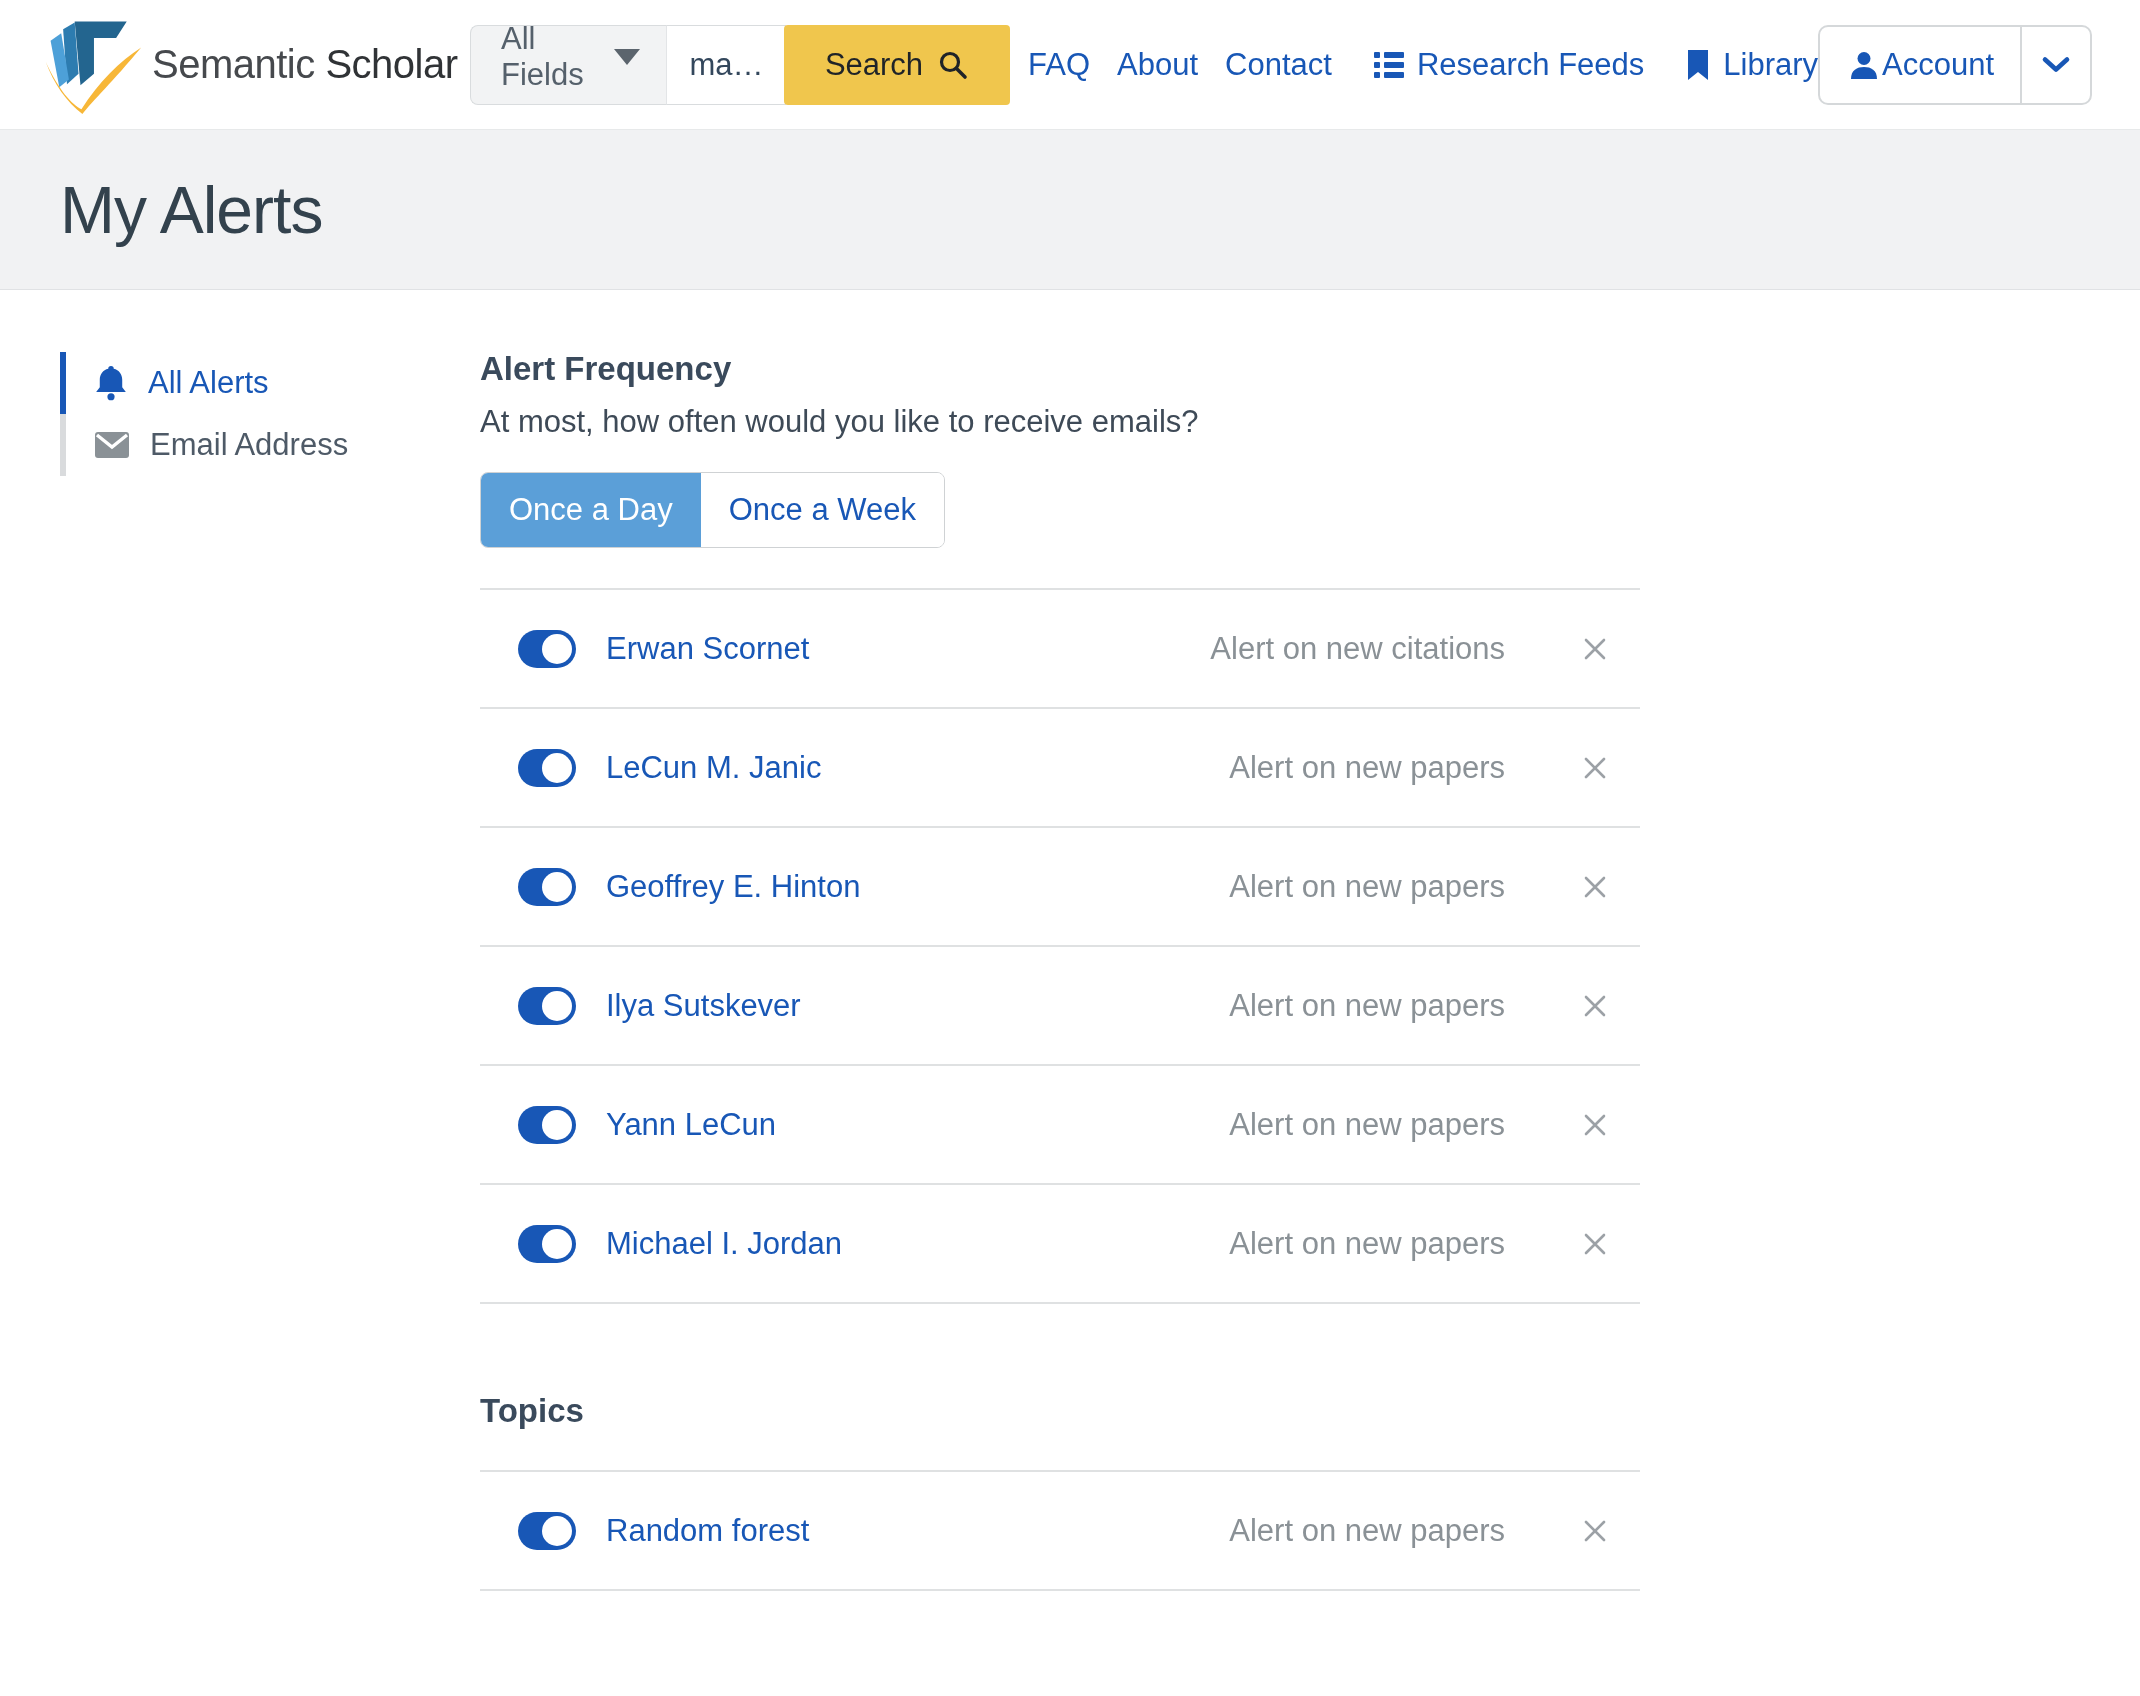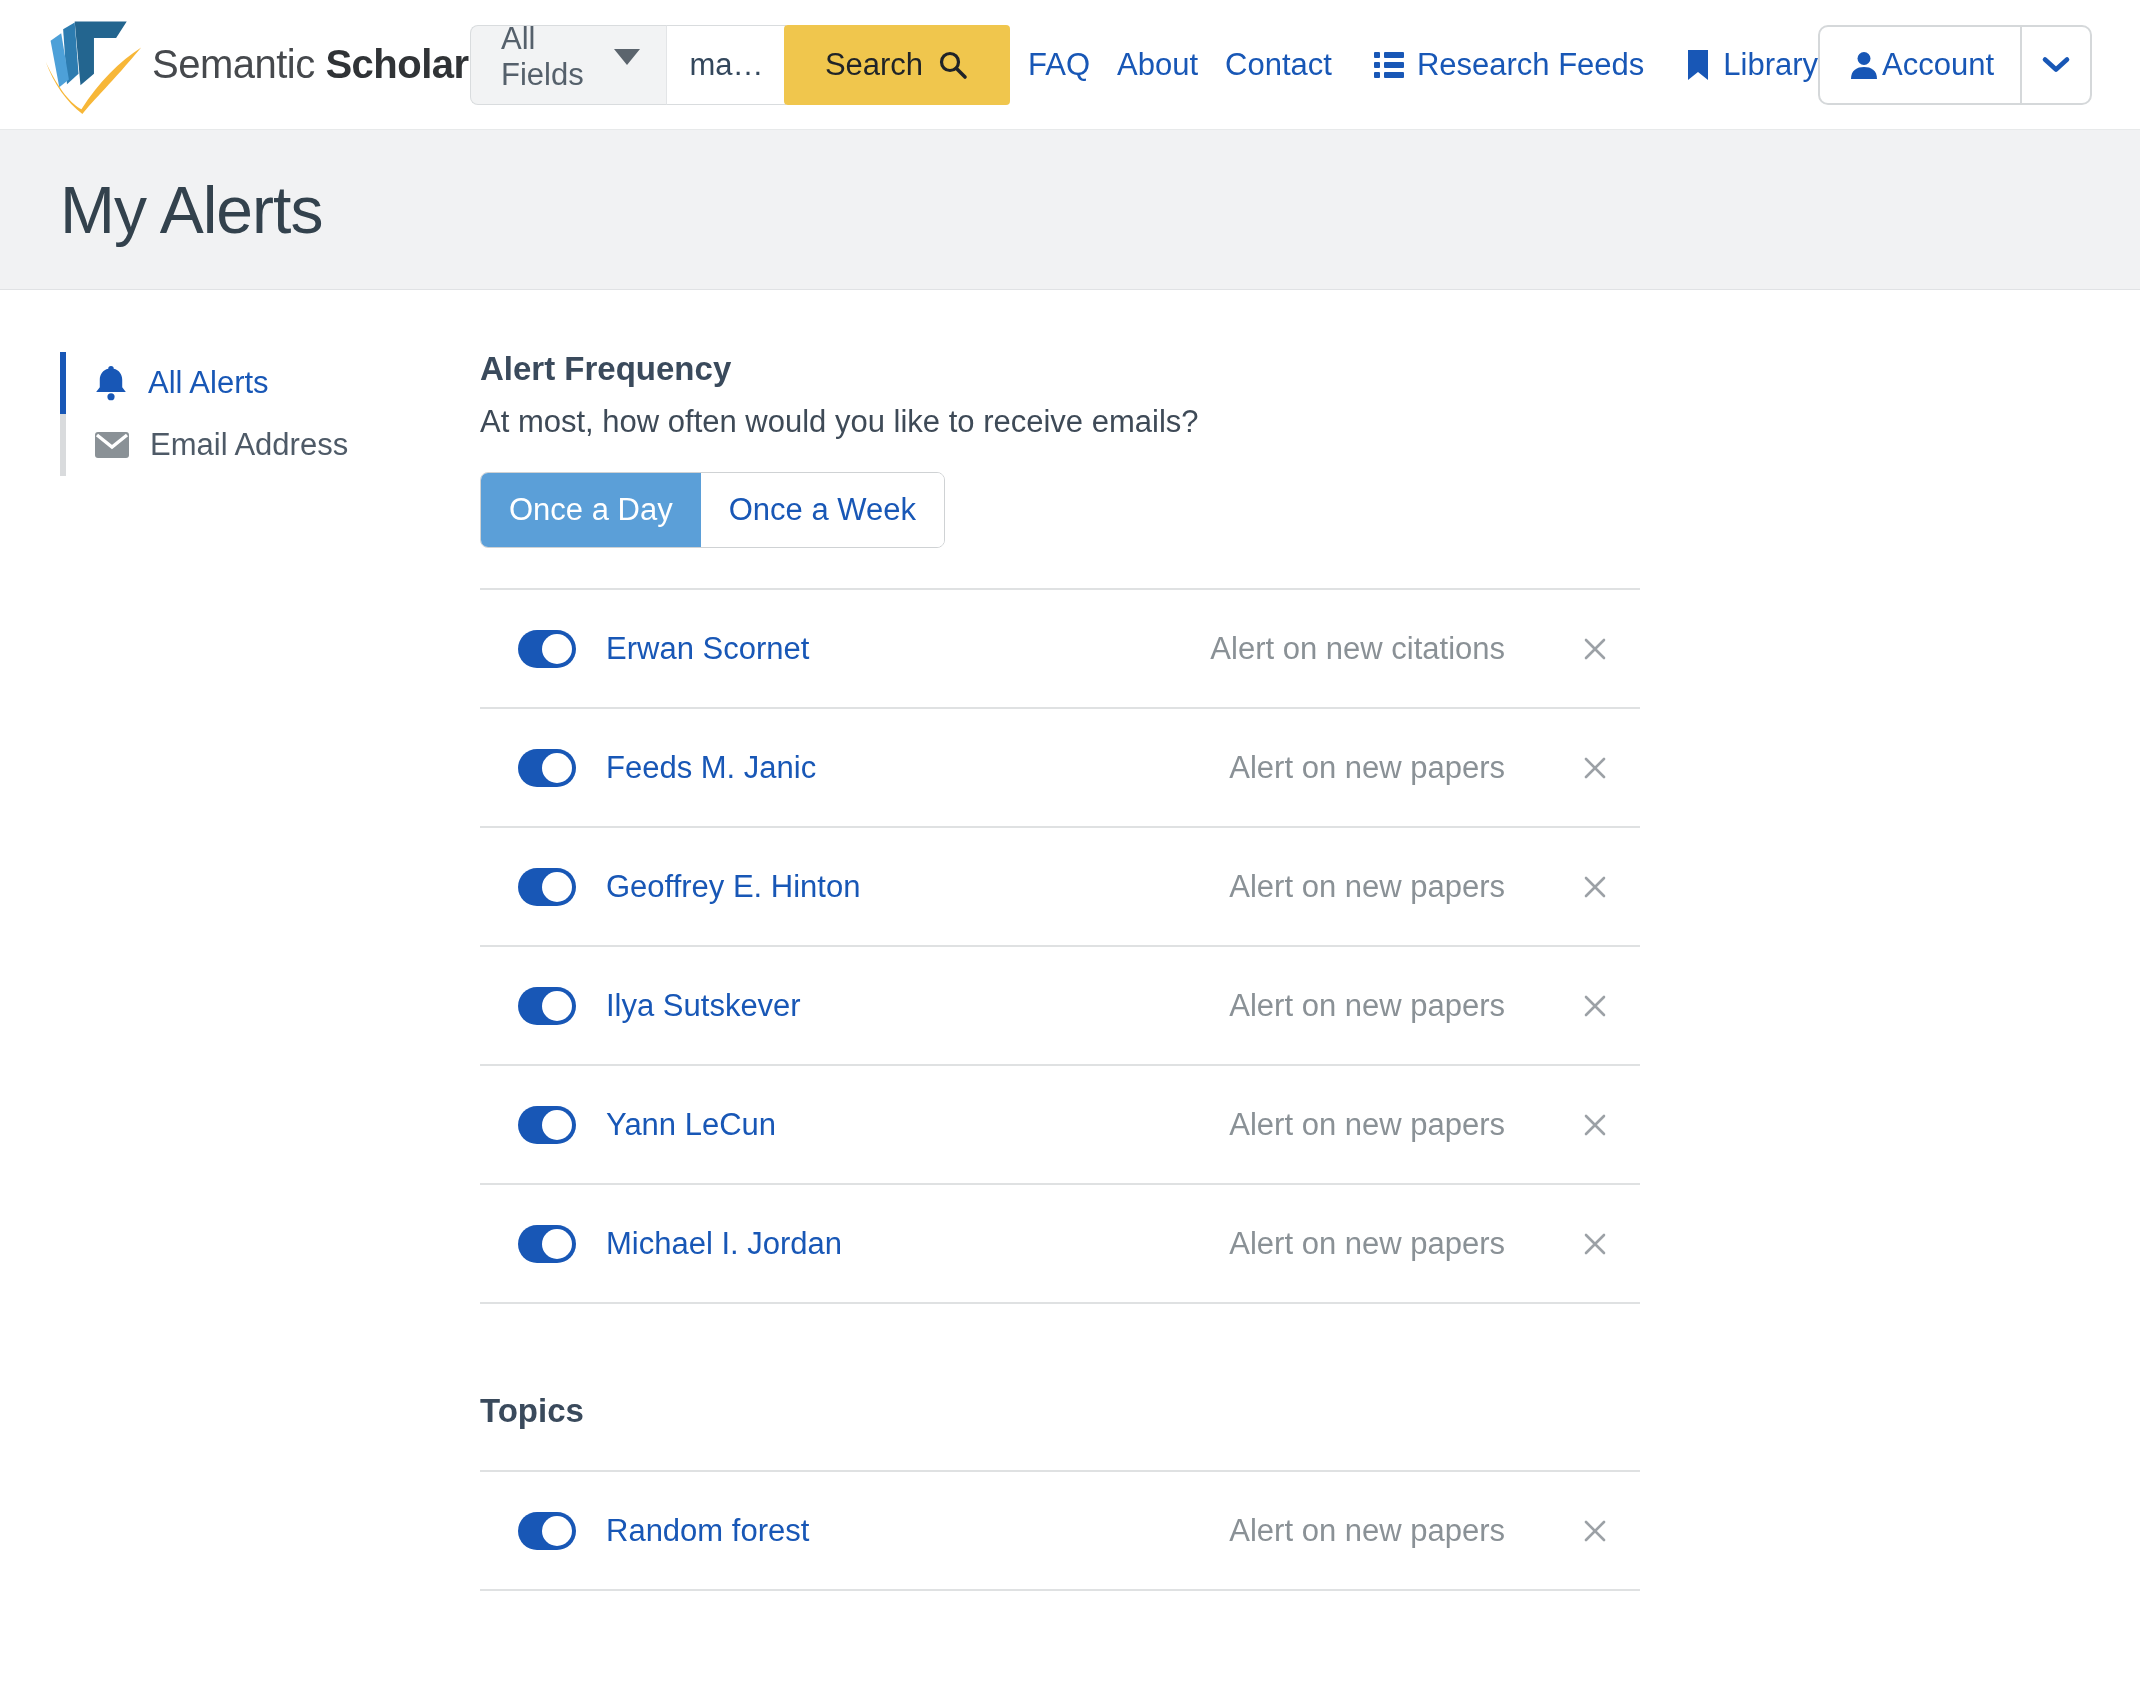--- a/index.html
+++ b/index.html
@@ -5,21 +5,21 @@
   * { margin:0; padding:0; box-sizing:border-box; }
   html,body { background:#fff; }
   body { width:2140px; font-family:"Liberation Sans", sans-serif; }
   .page { position:relative; width:2140px; height:1696px; background:#fff; overflow:hidden; }
 
   
   .topbar { position:relative; width:100%; height:130px; background:#fff; border-bottom:1px solid #e7e9ea; }
   .brand { position:absolute; left:40px; top:12px; display:flex; align-items:center; }
   .brand-mark { width:106px; height:104px; }
   .brand-text { font-size:40px; color:#46494d; letter-spacing:-0.5px; margin-left:6px; }
-  .brand-text b { color:#303336; font-weight:700; }
+  .brand-text b { color:#303336; font-weight:400; }
 
   .searchbar { position:absolute; left:470px; top:25px; height:80px; display:flex; align-items:stretch; }
   .scope { display:flex; align-items:center; justify-content:space-between; width:196px; background:#f2f3f4;
            border:1px solid #d9dcde; border-right:none; border-radius:8px 0 0 8px; padding:0 26px 16px 30px;
            font-size:31px; color:#55606b; cursor:pointer; }
   .scope .caret { width:0; height:0; border-left:13px solid transparent; border-right:13px solid transparent;
                   border-top:16px solid #5b646d; margin-left:20px; }
   .query { width:120px; border:1px solid #d9dcde; border-left:1px solid #e3e5e7; border-right:none;
            font-size:31px; color:#33475c; text-align:center; outline:none;
            font-family:"Liberation Sans", sans-serif; }
@@ -207,21 +207,21 @@
           <span class="row-status">Alert on new citations</span>
           <span class="close">
             <svg width="30" height="30" viewBox="0 0 30 30">
               <path d="M6 6 L24 24 M24 6 L6 24" stroke="#9ca1a6" stroke-width="2.6" stroke-linecap="round"></path>
             </svg>
           </span>
         </div>
 
         <div class="row">
           <span class="toggle"></span>
-          <a class="row-name">Feeds M. Janic</a>
+          <a class="row-name">LeCun M. Janic</a>
           <span class="row-spacer"></span>
           <span class="row-status">Alert on new papers</span>
           <span class="close">
             <svg width="30" height="30" viewBox="0 0 30 30">
               <path d="M6 6 L24 24 M24 6 L6 24" stroke="#9ca1a6" stroke-width="2.6" stroke-linecap="round"></path>
             </svg>
           </span>
         </div>
 
         <div class="row">

